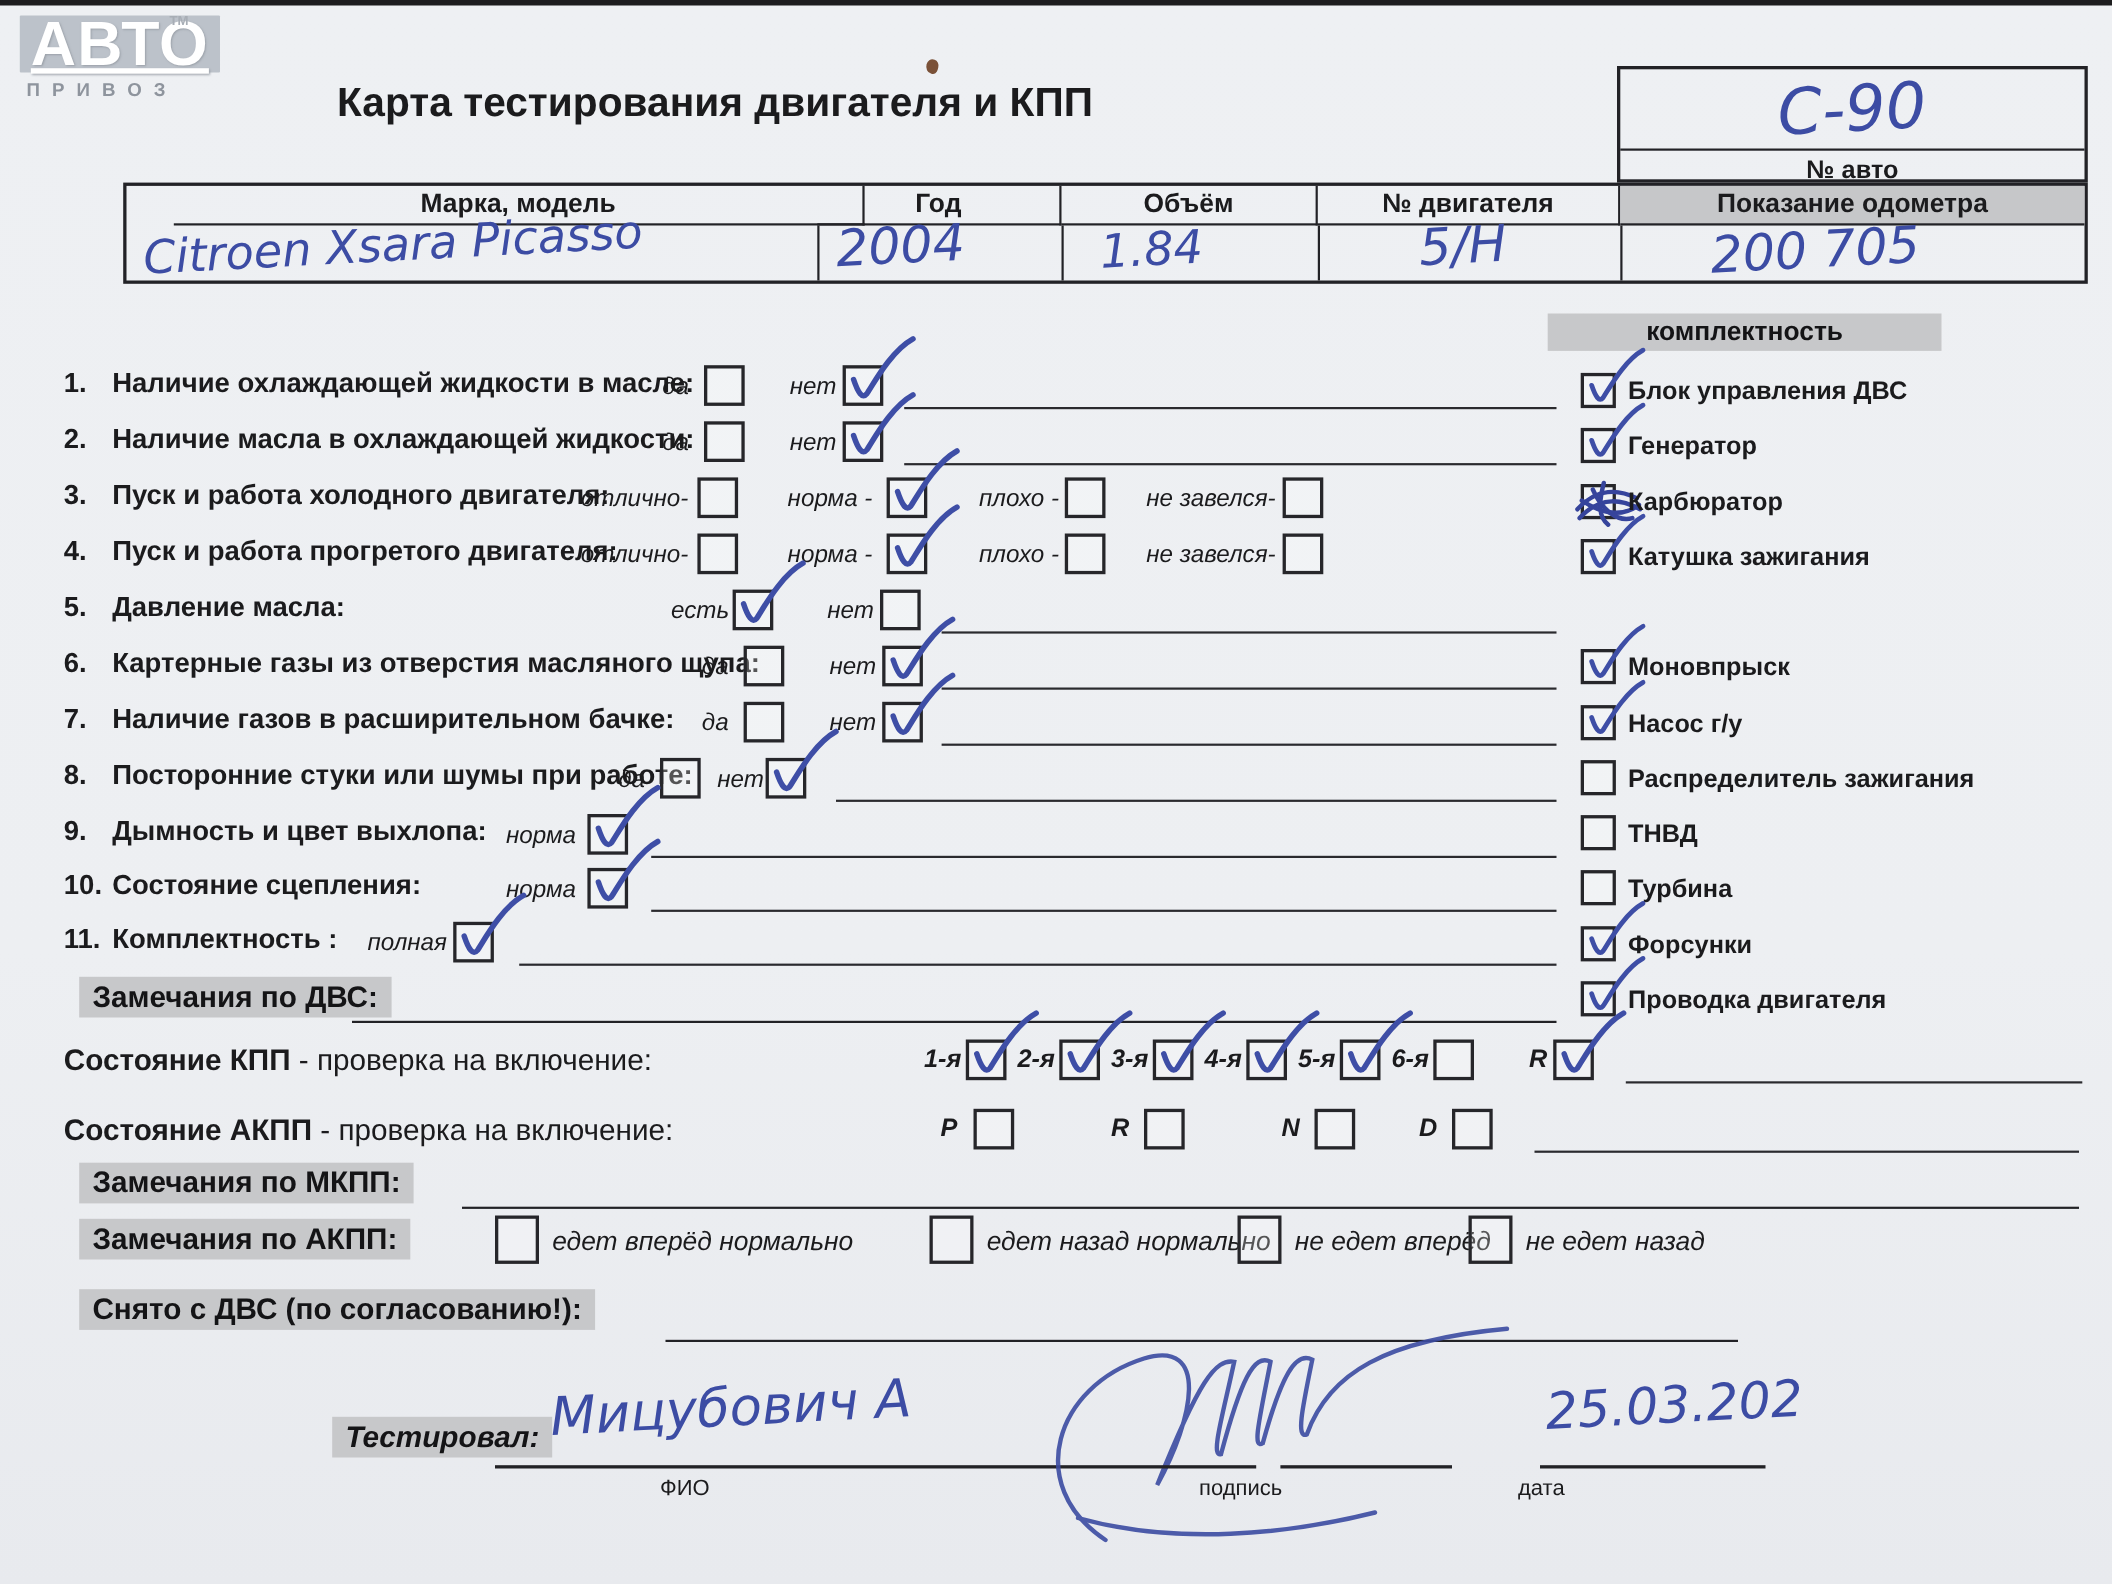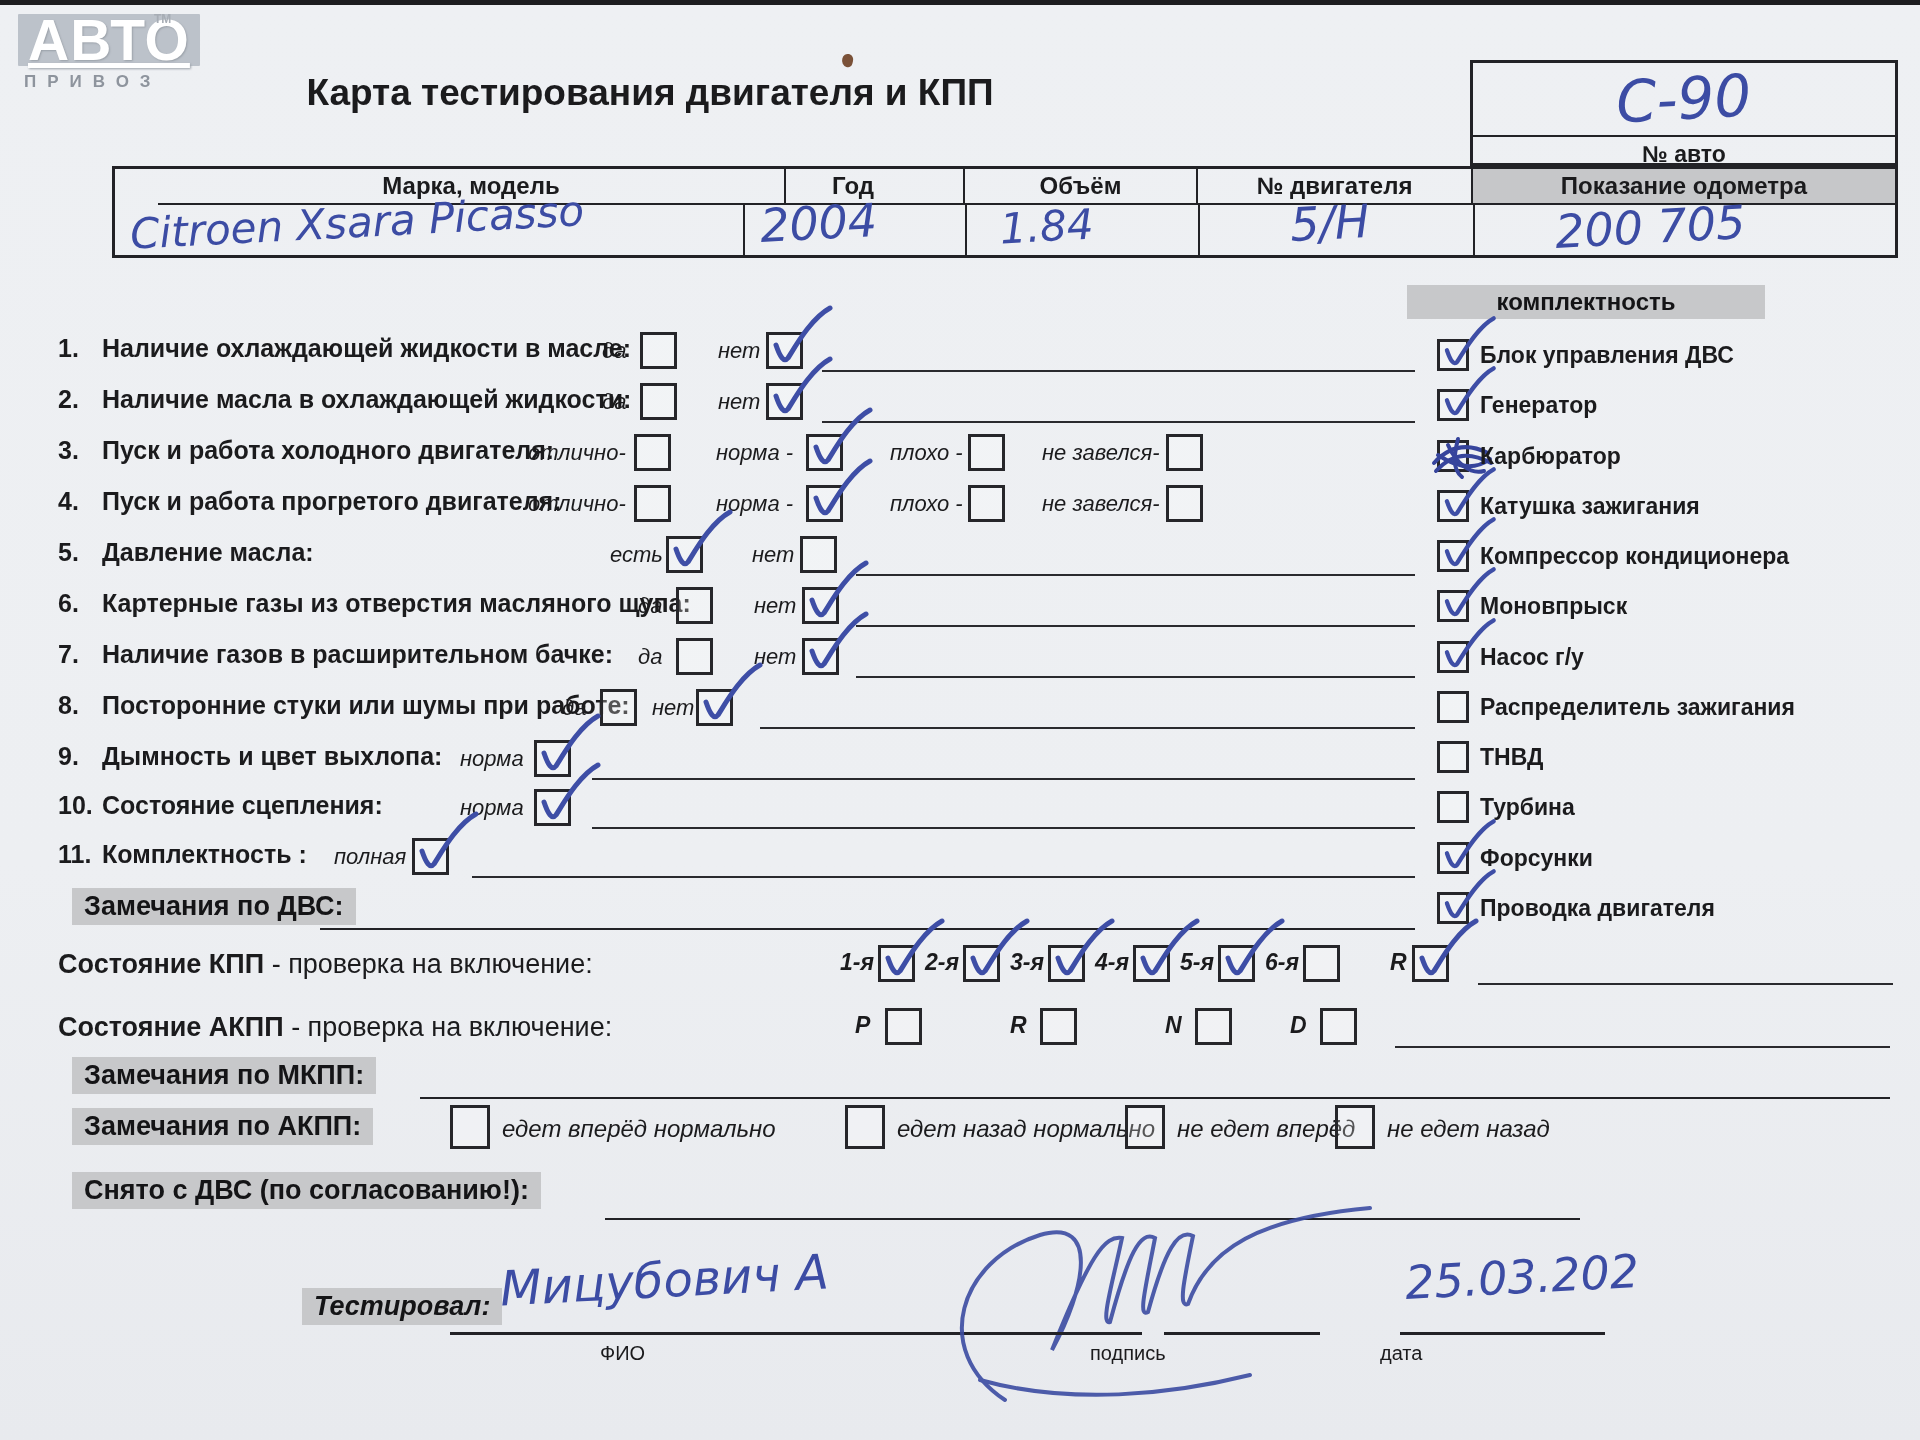--- a/index.html
+++ b/index.html
@@ -128,28 +128,20 @@
       <span class="eq-lbl">Карбюратор</span>
     </div>
   <div class="eq-row" style="top:490px">
       <span class="cb eq-cb checked">
         <svg class="tick" viewBox="0 0 74 74">
           <use href="#tickpath"></use>
         </svg>
       </span>
       <span class="eq-lbl">Катушка зажигания</span>
     </div>
-  <div class="eq-row" style="top:540px">
-      <span class="cb eq-cb checked">
-        <svg class="tick" viewBox="0 0 74 74">
-          <use href="#tickpath"></use>
-        </svg>
-      </span>
-      <span class="eq-lbl">Компрессор кондиционера</span>
-    </div>
   <div class="eq-row" style="top:590px">
       <span class="cb eq-cb checked">
         <svg class="tick" viewBox="0 0 74 74">
           <use href="#tickpath"></use>
         </svg>
       </span>
       <span class="eq-lbl">Моновпрыск</span>
     </div>
   <div class="eq-row" style="top:691px">
       <span class="cb eq-cb"></span>

